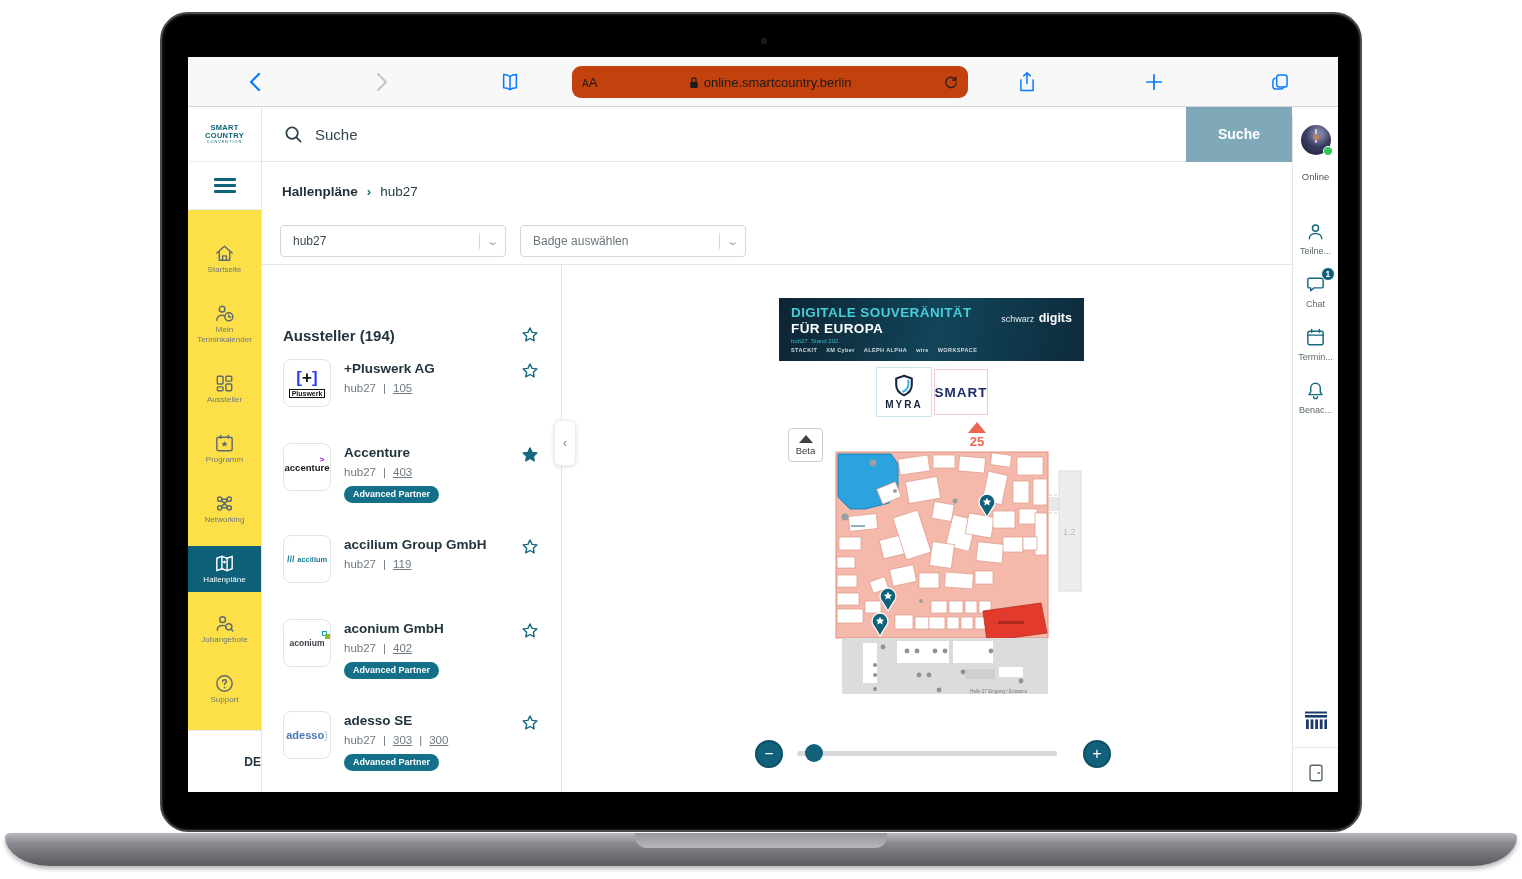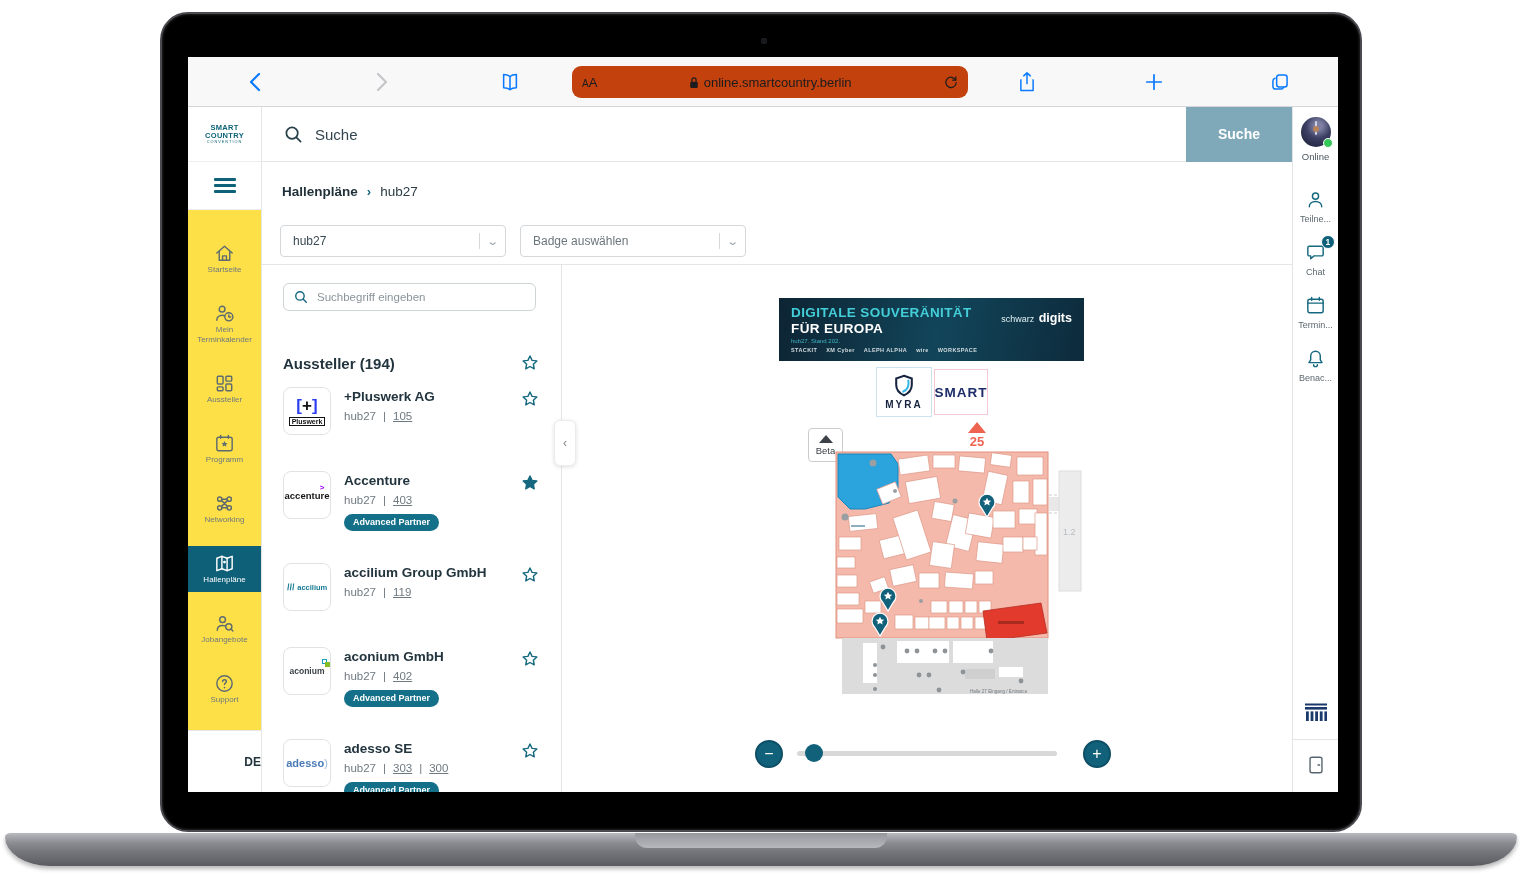--- a/index.html
+++ b/index.html
@@ -63,22 +63,22 @@
   
   .app-header { position:absolute; left:74px; top:0; width:1030px; height:55px; background:#fff;
     border-bottom:1px solid #e3e5e7; display:flex; align-items:center; }
   .app-header .s-icon { margin-left:22px; width:19px; height:19px; color:#28404a; }
   .app-header .s-icon svg { width:100%; height:100%; fill:none; stroke:currentColor; stroke-width:1.8; stroke-linecap:round; }
   .app-search-input { flex:1; border:none; outline:none; font-size:15px; color:#2a3a42; margin-left:12px; background:transparent; }
   .app-search-input::placeholder { color:#33454e; opacity:1; }
   .search-btn { width:106px; height:55px; background:#7fa9b8; color:#fff; border:none; font-size:14px; font-weight:bold; cursor:pointer; }
 
   
-  .right-rail { position:absolute; right:0; top:0; width:46px; height:685px; background:#fff; border-left:1px solid #e3e5e7;
-    display:flex; flex-direction:column; align-items:center; }
+  .right-rail { position:absolute; right:0; top:8px; width:46px; height:685px; background:#fff; border-left:1px solid #e3e5e7;
+    display:flex; flex-direction:column; align-items:center;gap:12px; }
   .avatar-wrap { position:relative; margin-top:10px; cursor:pointer; }
   .avatar { width:30px; height:30px; border-radius:50%;
     background:radial-gradient(circle at 58% 30%, #7e7fa3 0 14%, #3c3f63 45%, #191c30 100%); }
   .avatar .spire { position:absolute; left:14px; top:4px; width:2px; height:14px; background:#cfd3e8; border-radius:1px; }
   .avatar .orb { position:absolute; left:12px; top:9px; width:6px; height:6px; border-radius:50%; background:#b8835a; }
   .status-dot { position:absolute; right:-2px; bottom:-1px; width:10px; height:10px; border-radius:50%; background:#35c759; border:1.5px solid #fff; }
   .online-label { font-size:9.5px; color:#4a565c; margin-top:4px; }
   .rail-items { display:flex; flex-direction:column; align-items:center; margin-top:26px; }
   .rail-item { display:flex; flex-direction:column; align-items:center; margin-bottom:17px; cursor:pointer; }
   .rail-ico { position:relative; width:23px; height:23px; color:#15687f; }
@@ -167,21 +167,21 @@
 
   .myra-logo { position:absolute; left:314px; top:102px; width:56px; height:50px; background:#fff; border:1px solid #cfe3ef;
     display:flex; flex-direction:column; align-items:center; justify-content:center; cursor:pointer; }
   .myra-logo svg { width:26px; height:24px; }
   .myra-txt { font-size:10px; font-weight:bold; color:#16243f; letter-spacing:2px; margin-top:1px; }
   .ionos-logo { position:absolute; left:372px; top:104px; width:54px; height:46px; background:#fff; border:1px solid #f3c9d4;
     display:flex; align-items:center; justify-content:center; cursor:pointer; }
   .ionos-txt { font-size:13.5px; font-weight:bold; color:#1d2d69; letter-spacing:1px; }
 
   .beta-btn { position:absolute; left:226px; top:163px; width:35px; height:34px; background:#fff; border:1px solid #c9cdcf;
-    border-radius:4px; display:flex; flex-direction:column; align-items:center; justify-content:center; cursor:pointer;margin-left:20px; }
+    border-radius:4px; display:flex; flex-direction:column; align-items:center; justify-content:center; cursor:pointer; }
   .beta-tri { width:0; height:0; border-left:7px solid transparent; border-right:7px solid transparent; border-bottom:8px solid #3c4247; }
   .beta-label { font-size:9.5px; color:#3c4247; margin-top:2px; }
 
   .stand-marker { position:absolute; left:400px; top:157px; width:30px; display:flex; flex-direction:column; align-items:center; cursor:pointer; }
   .sm-tri { width:0; height:0; border-left:9px solid transparent; border-right:9px solid transparent; border-bottom:11px solid #ef6450; }
   .sm-num { font-size:13px; font-weight:bold; color:#ef6450; margin-top:1px; }
 
   .hall-map { position:absolute; left:273px; top:186px; width:270px; height:252px; cursor:grab; }
 
   .zoom-minus, .zoom-plus { position:absolute; top:475px; width:28px; height:28px; border-radius:50%; background:#11617b;
@@ -429,29 +429,20 @@
               <span class="val ph">Badge auswählen</span>
               <span class="vline"></span>
                 <span class="chev">⌄</span>
             </div>
           </div>
 
           <div class="content-divider"></div>
 
           <div class="split">
             <div class="list-panel">
-              <div class="lp-search">
-                <span class="s-icon">
-                  <svg viewBox="0 0 20 20">
-                      <circle cx="8.5" cy="8.5" r="6"></circle>
-                      <path d="m13 13 4.5 4.5"></path>
-                    </svg>
-                </span>
-                <input placeholder="Suchbegriff eingeben" style="">
-              </div>
               <div class="list-header">
                 <span class="list-title">Aussteller (194)</span>
                 <button class="star-btn">
                   <svg viewBox="0 0 24 24">
                       <path d="M12 3.6l2.5 5.2 5.7.7-4.2 3.9 1.1 5.6-5.1-2.8-5.1 2.8 1.1-5.6L3.8 9.5l5.7-.7z"></path>
                     </svg>
                 </button>
               </div>
               <div class="ex-list">
                   <div class="ex-item">

